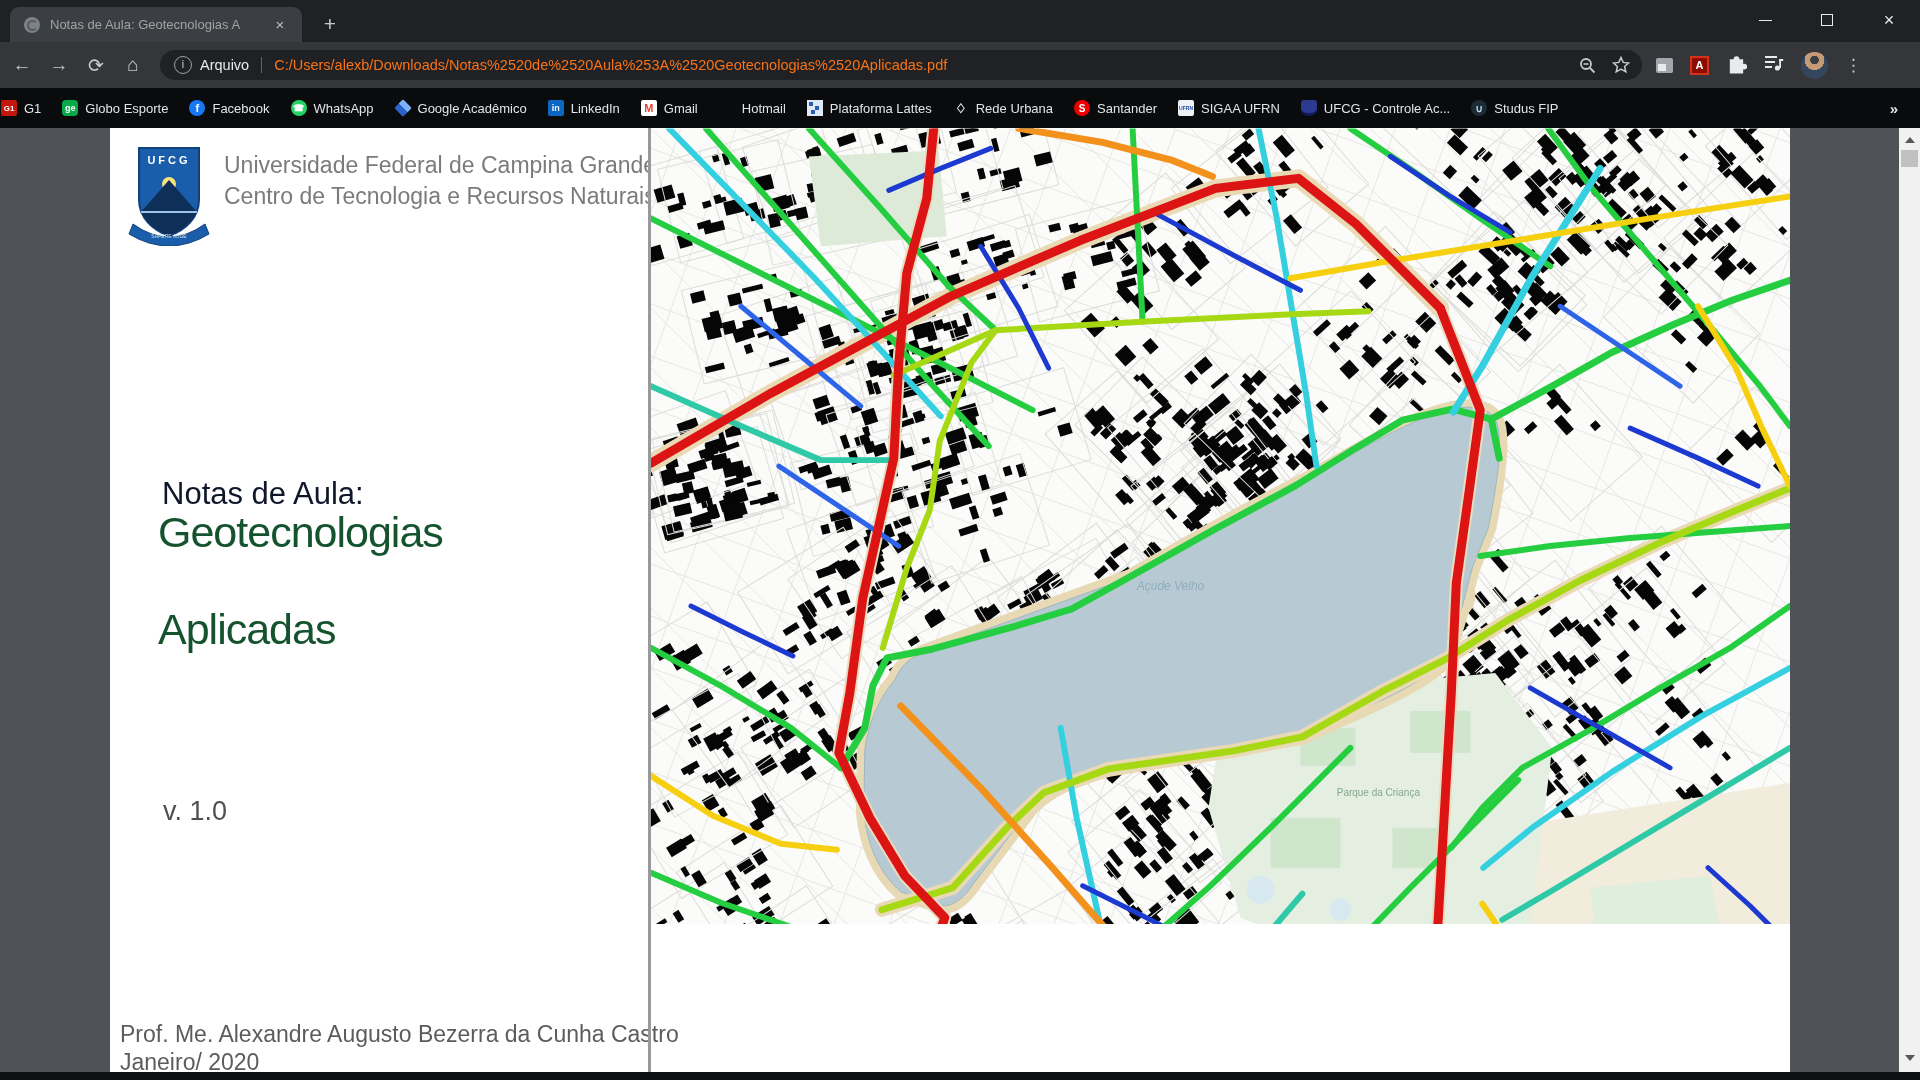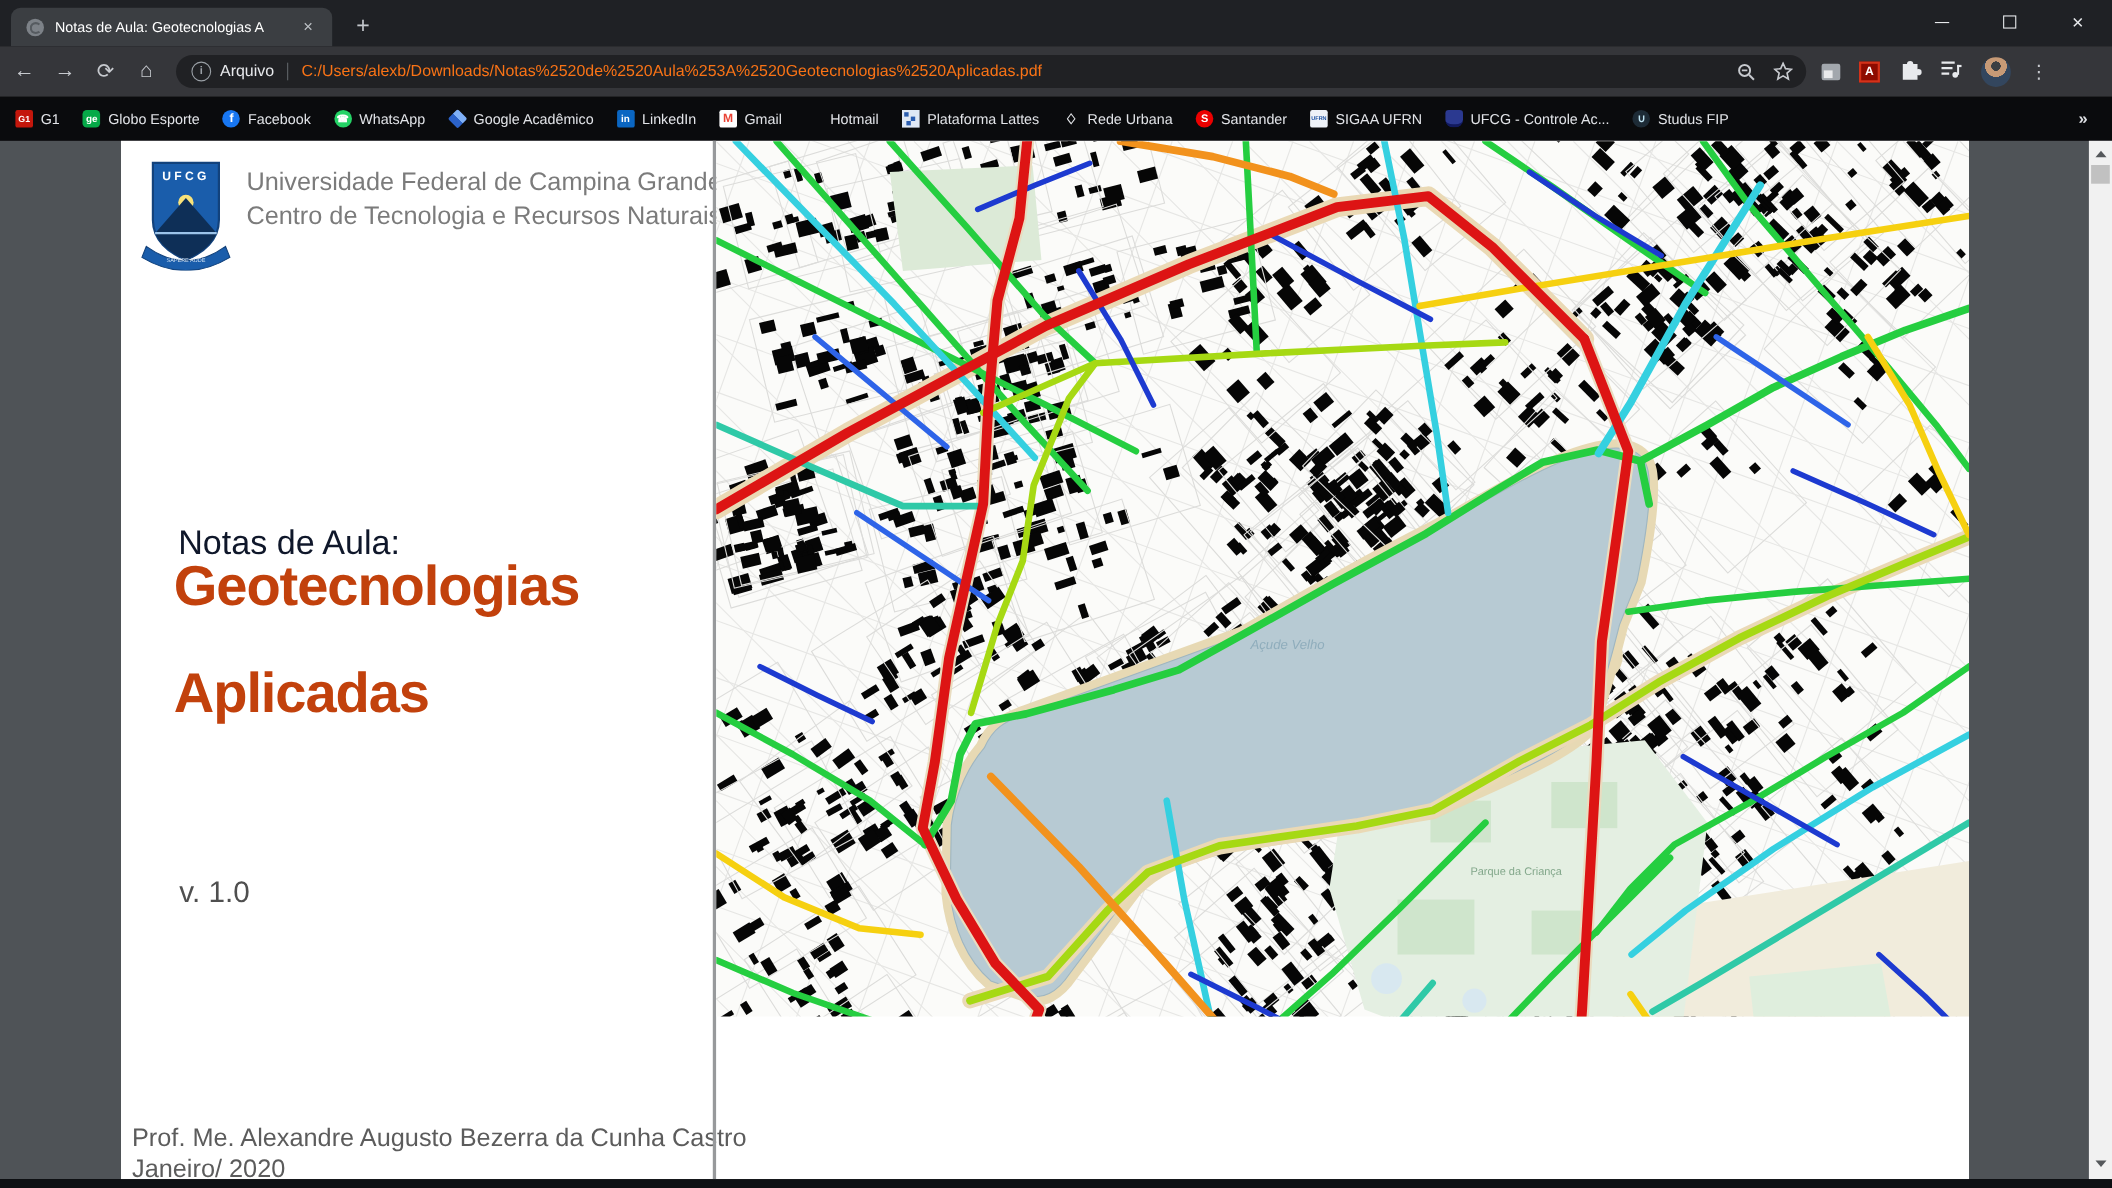--- a/index.html
+++ b/index.html
@@ -6,21 +6,21 @@
   body{width:1920px;height:1080px;overflow:hidden;position:relative;
        font-family:"Liberation Sans", sans-serif; -webkit-font-smoothing:antialiased;}
 
   
   .tabstrip{position:absolute;left:0;top:0;width:1920px;height:42px;background:#1f2125;}
   .tab{position:absolute;left:10px;top:7px;width:292px;height:35px;background:#3b3e42;
        border-radius:9px 9px 0 0;display:flex;align-items:center;padding:0 8px;box-sizing:border-box;}
   .tab-favicon{width:16px;height:16px;border-radius:50%;background:#7d8288;position:relative;flex:0 0 16px;margin:0 10px 0 6px;}
   .tab-favicon::after{content:"";position:absolute;left:3px;top:3px;width:7px;height:7px;border-radius:50%;
        border:2px solid #565b60;border-right-color:transparent;}
-  .tab-title{color:#ffffff;font-size:13px;white-space:nowrap;overflow:hidden;width:218px;position:relative;}
+  .tab-title{color:#a3a3a3;font-size:13px;white-space:nowrap;overflow:hidden;width:218px;position:relative;}
   .tab-fade{position:absolute;right:30px;top:4px;width:26px;height:28px;
        background:linear-gradient(90deg,rgba(59,62,66,0),#3b3e42 80%);}
   .tab-close{color:#bdc1c6;font-size:15px;width:20px;height:20px;line-height:19px;text-align:center;border-radius:50%;margin-left:2px;}
   .newtab{position:absolute;left:316px;top:10px;width:28px;height:28px;border-radius:50%;
        color:#c3c7cc;font-size:21px;line-height:27px;text-align:center;}
   .wincontrols{position:absolute;right:0;top:0;height:40px;display:flex;}
   .winbtn{width:62px;height:40px;display:flex;align-items:center;justify-content:center;color:#e8eaed;}
   .glyph-min{display:block;width:13px;border-top:1.5px solid #e8eaed;}
   .glyph-restore{display:block;width:10px;height:10px;border:1.5px solid #e8eaed;position:relative;background:#1f2125;}
   .glyph-restore::before{content:"";position:absolute;left:2px;top:-4.5px;width:10px;height:10px;border:1.5px solid #e8eaed;z-index:-1;}
@@ -43,42 +43,42 @@
   .pip-ic{width:17px;height:15px;background:#a2a7ad;border-radius:2px;position:relative;}
   .pip-ic::after{content:"";position:absolute;left:2px;bottom:2px;width:8px;height:7px;background:#e9eaec;}
   .adobe-ic{width:19px;height:19px;background:#8e0b00;border:2px solid #d4321a;box-sizing:border-box;
             color:#fff;font-size:11px;font-weight:bold;text-align:center;line-height:15px;}
   .avatar{width:27px;height:27px;border-radius:50%;
      background:radial-gradient(circle at 50% 30%, #3b3f43 0 18%, #c79a76 19% 42%, #33465e 43% 100%);}
   .dots{color:#c6c9ce;font-size:17px;letter-spacing:0;}
 
   
   .bookmarks{position:absolute;left:0;top:88px;width:1920px;height:40px;background:#0a0b0d;
-             display:flex;align-items:center;padding-left:14px;box-sizing:border-box;}
+             display:flex;align-items:center;padding-left:1px;box-sizing:border-box;}
   .bm{display:flex;align-items:center;margin-right:21px;}
   .bm-ic{width:16px;height:16px;margin-right:7px;display:flex;align-items:center;justify-content:center;
          font-weight:bold;flex:0 0 16px;box-sizing:border-box;}
   .bm-label{color:#e2e4e8;font-size:13px;white-space:nowrap;}
   .bm-overflow{margin-left:auto;margin-right:22px;color:#dfe1e5;font-size:15px;font-weight:bold;}
   .msgrid{display:grid;grid-template-columns:7px 7px;grid-template-rows:7px 7px;gap:1px;}
   .msgrid i{display:block;}
   .lattes{background:#dfe8f5;position:relative;}
   .lattes i{position:absolute;width:4px;height:4px;background:#2a5db0;display:block;}
 
   
   .viewer{position:absolute;left:0;top:128px;width:1920px;height:944px;background:#4f5357;}
   .page{position:absolute;left:110px;top:0;width:1680px;height:944px;background:#ffffff;}
   .map-divider{position:absolute;left:538px;top:0;width:3px;height:944px;background:#97999b;}
   .map-wrap{position:absolute;left:541px;top:0;width:1139px;height:796px;overflow:hidden;}
   .map-wrap svg{display:block;}
 
   .ufcg-logo{position:absolute;left:17px;top:18px;}
   .univ{position:absolute;left:114px;top:22px;color:#7b7b7b;font-size:23px;line-height:31px;font-weight:400;}
   .cover-subtitle{position:absolute;left:52px;top:318px;color:#0f172a;font-size:31px;font-weight:300;margin-top:30px;}
-  .cover-title{position:absolute;left:48px;top:356px;color:#c2410c;font-size:51px;line-height:97px;font-weight:700;letter-spacing:-1px;}
+  .cover-title{position:absolute;left:48px;top:356px;color:#14532d;font-size:43px;line-height:97px;font-weight:400;letter-spacing:-1px;}
   .cover-version{position:absolute;left:53px;top:668px;color:#4f4f4f;font-size:27px;font-weight:300;}
   .cover-author{position:absolute;left:10px;top:892px;color:#5c5c5c;font-size:23px;line-height:28px;font-weight:300;}
 
   
   .scrollbar{position:absolute;left:1899px;top:128px;width:21px;height:944px;background:#f1f1f1;}
   .sb-arrow{position:absolute;left:0;width:21px;height:16px;display:flex;align-items:center;justify-content:center;}
   .sb-arrow span{width:0;height:0;border-left:5px solid transparent;border-right:5px solid transparent;}
   .sb-up{top:4px;}.sb-up span{border-bottom:6px solid #55585b;}
   .sb-down{bottom:6px;}.sb-down span{border-top:6px solid #55585b;}
   .sb-thumb{position:absolute;left:2px;top:22px;width:17px;height:17px;background:#c1c1c1;}

